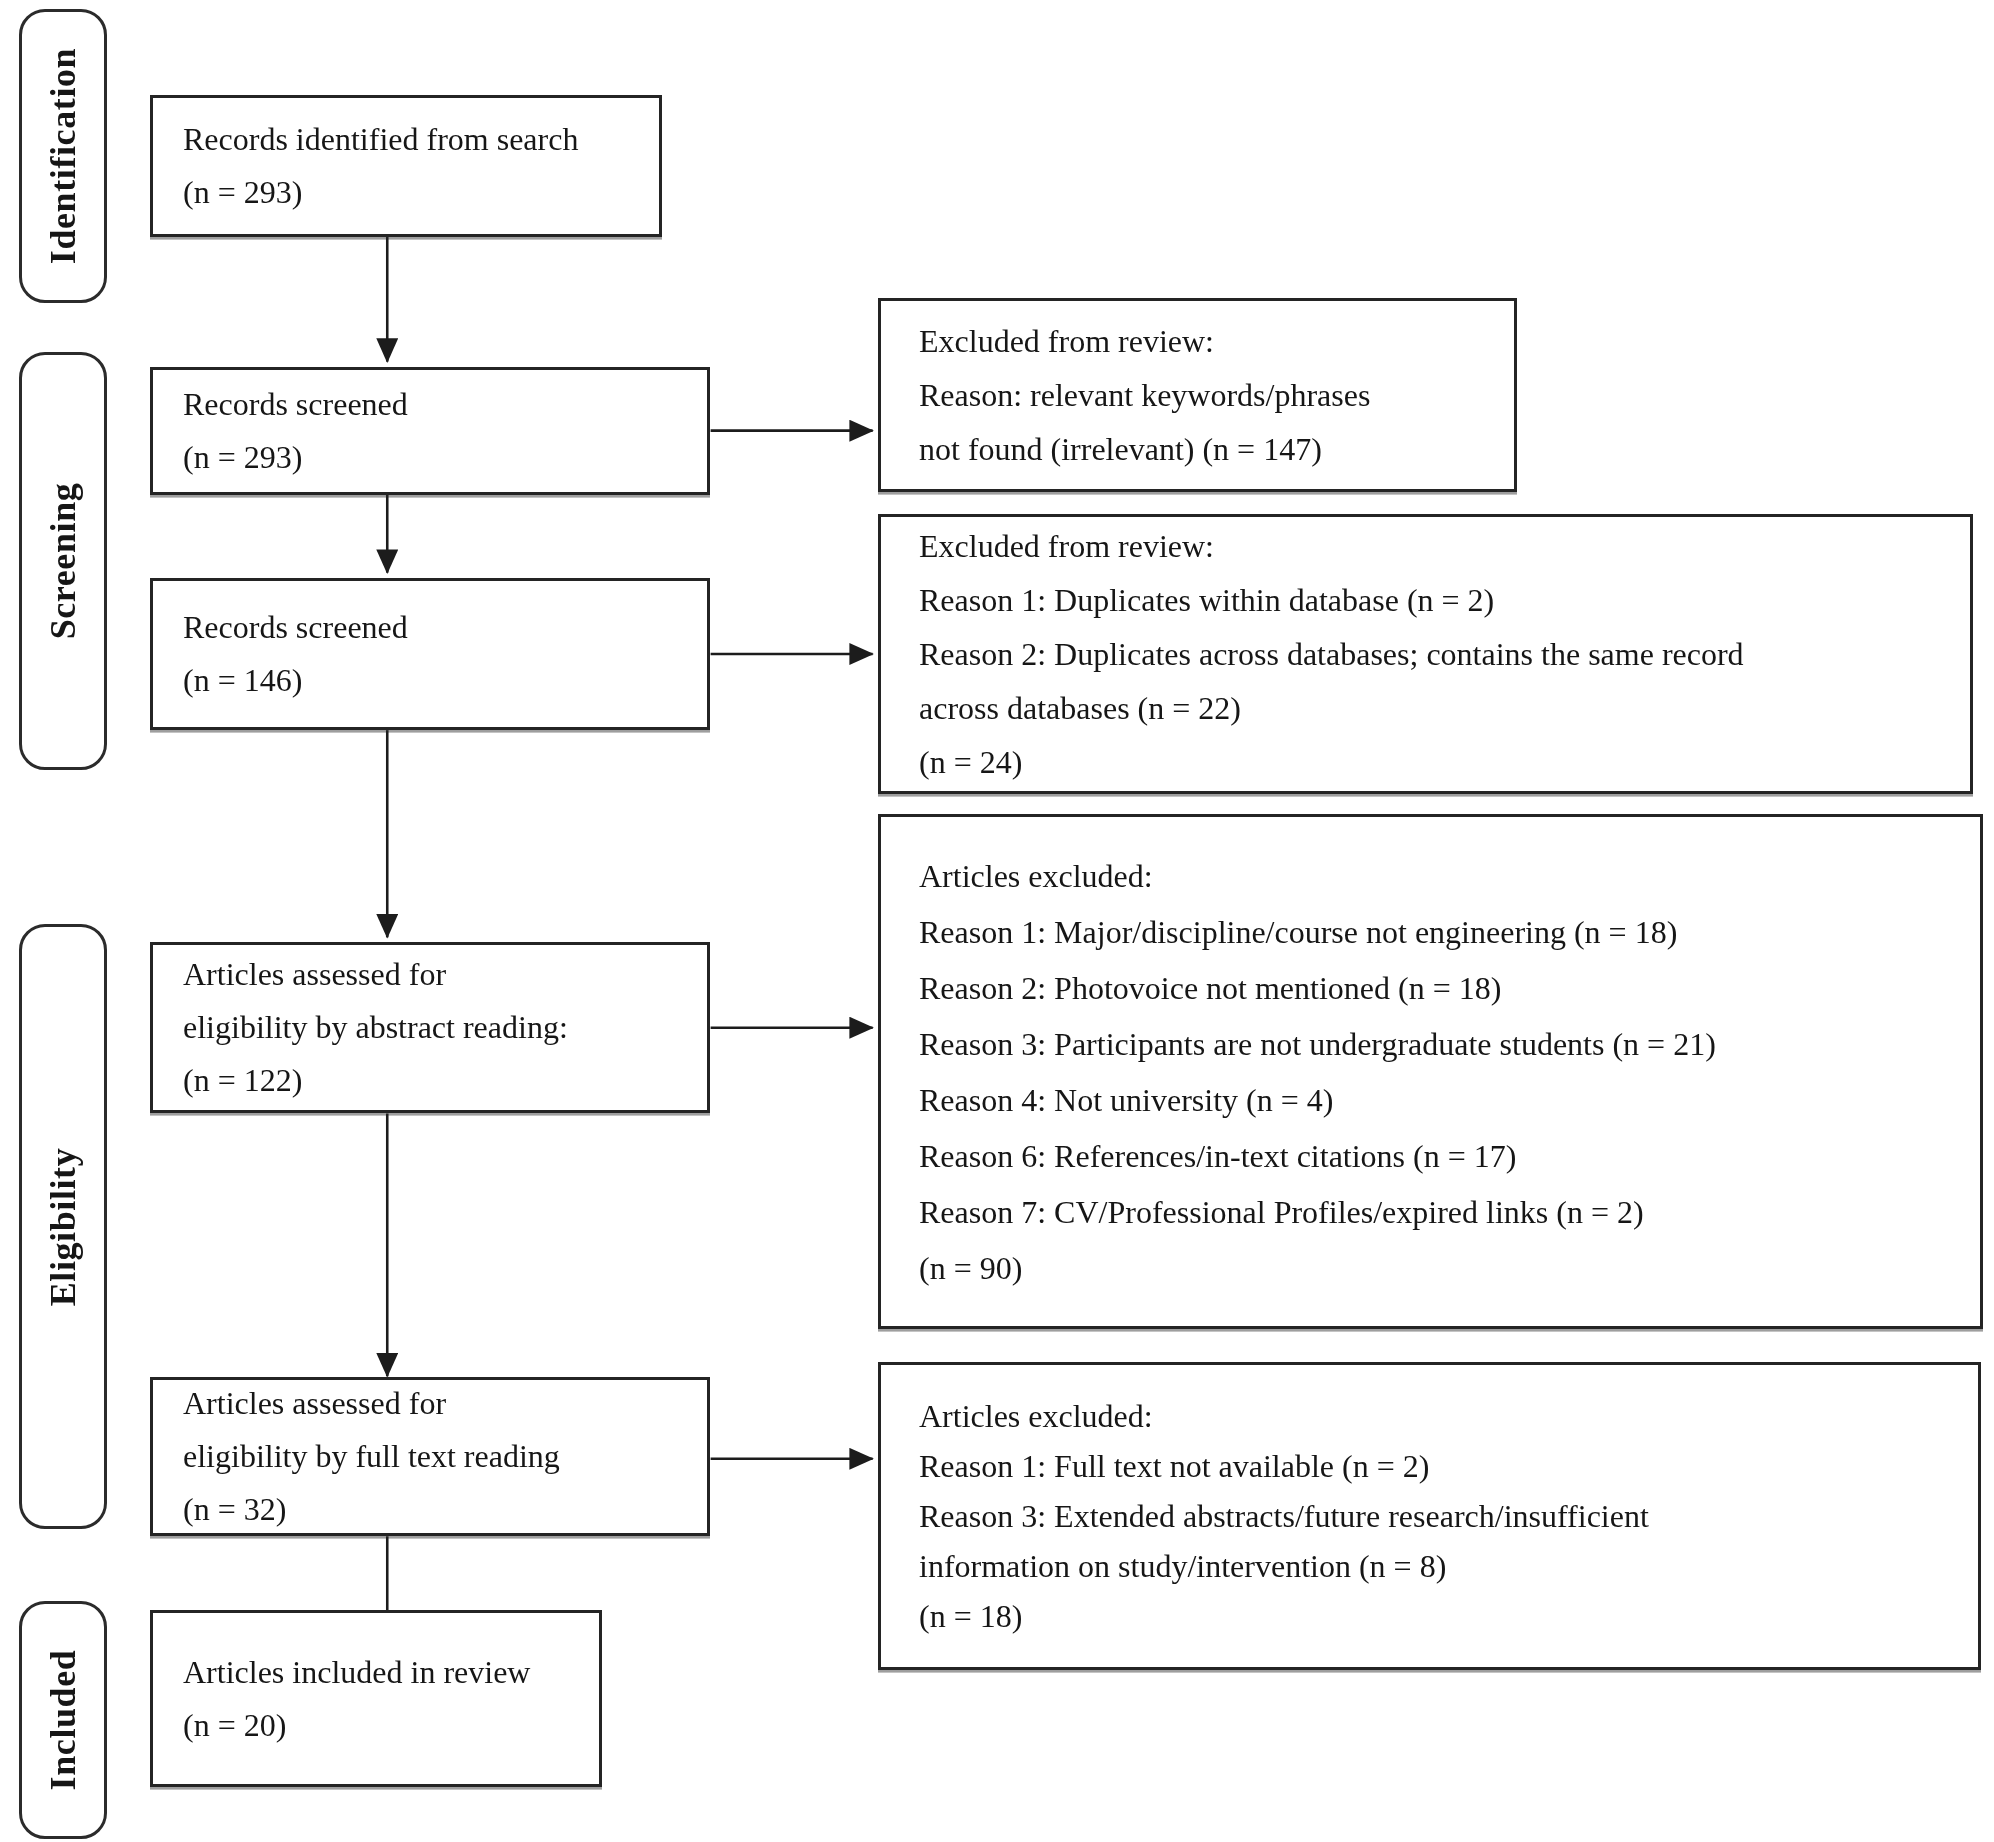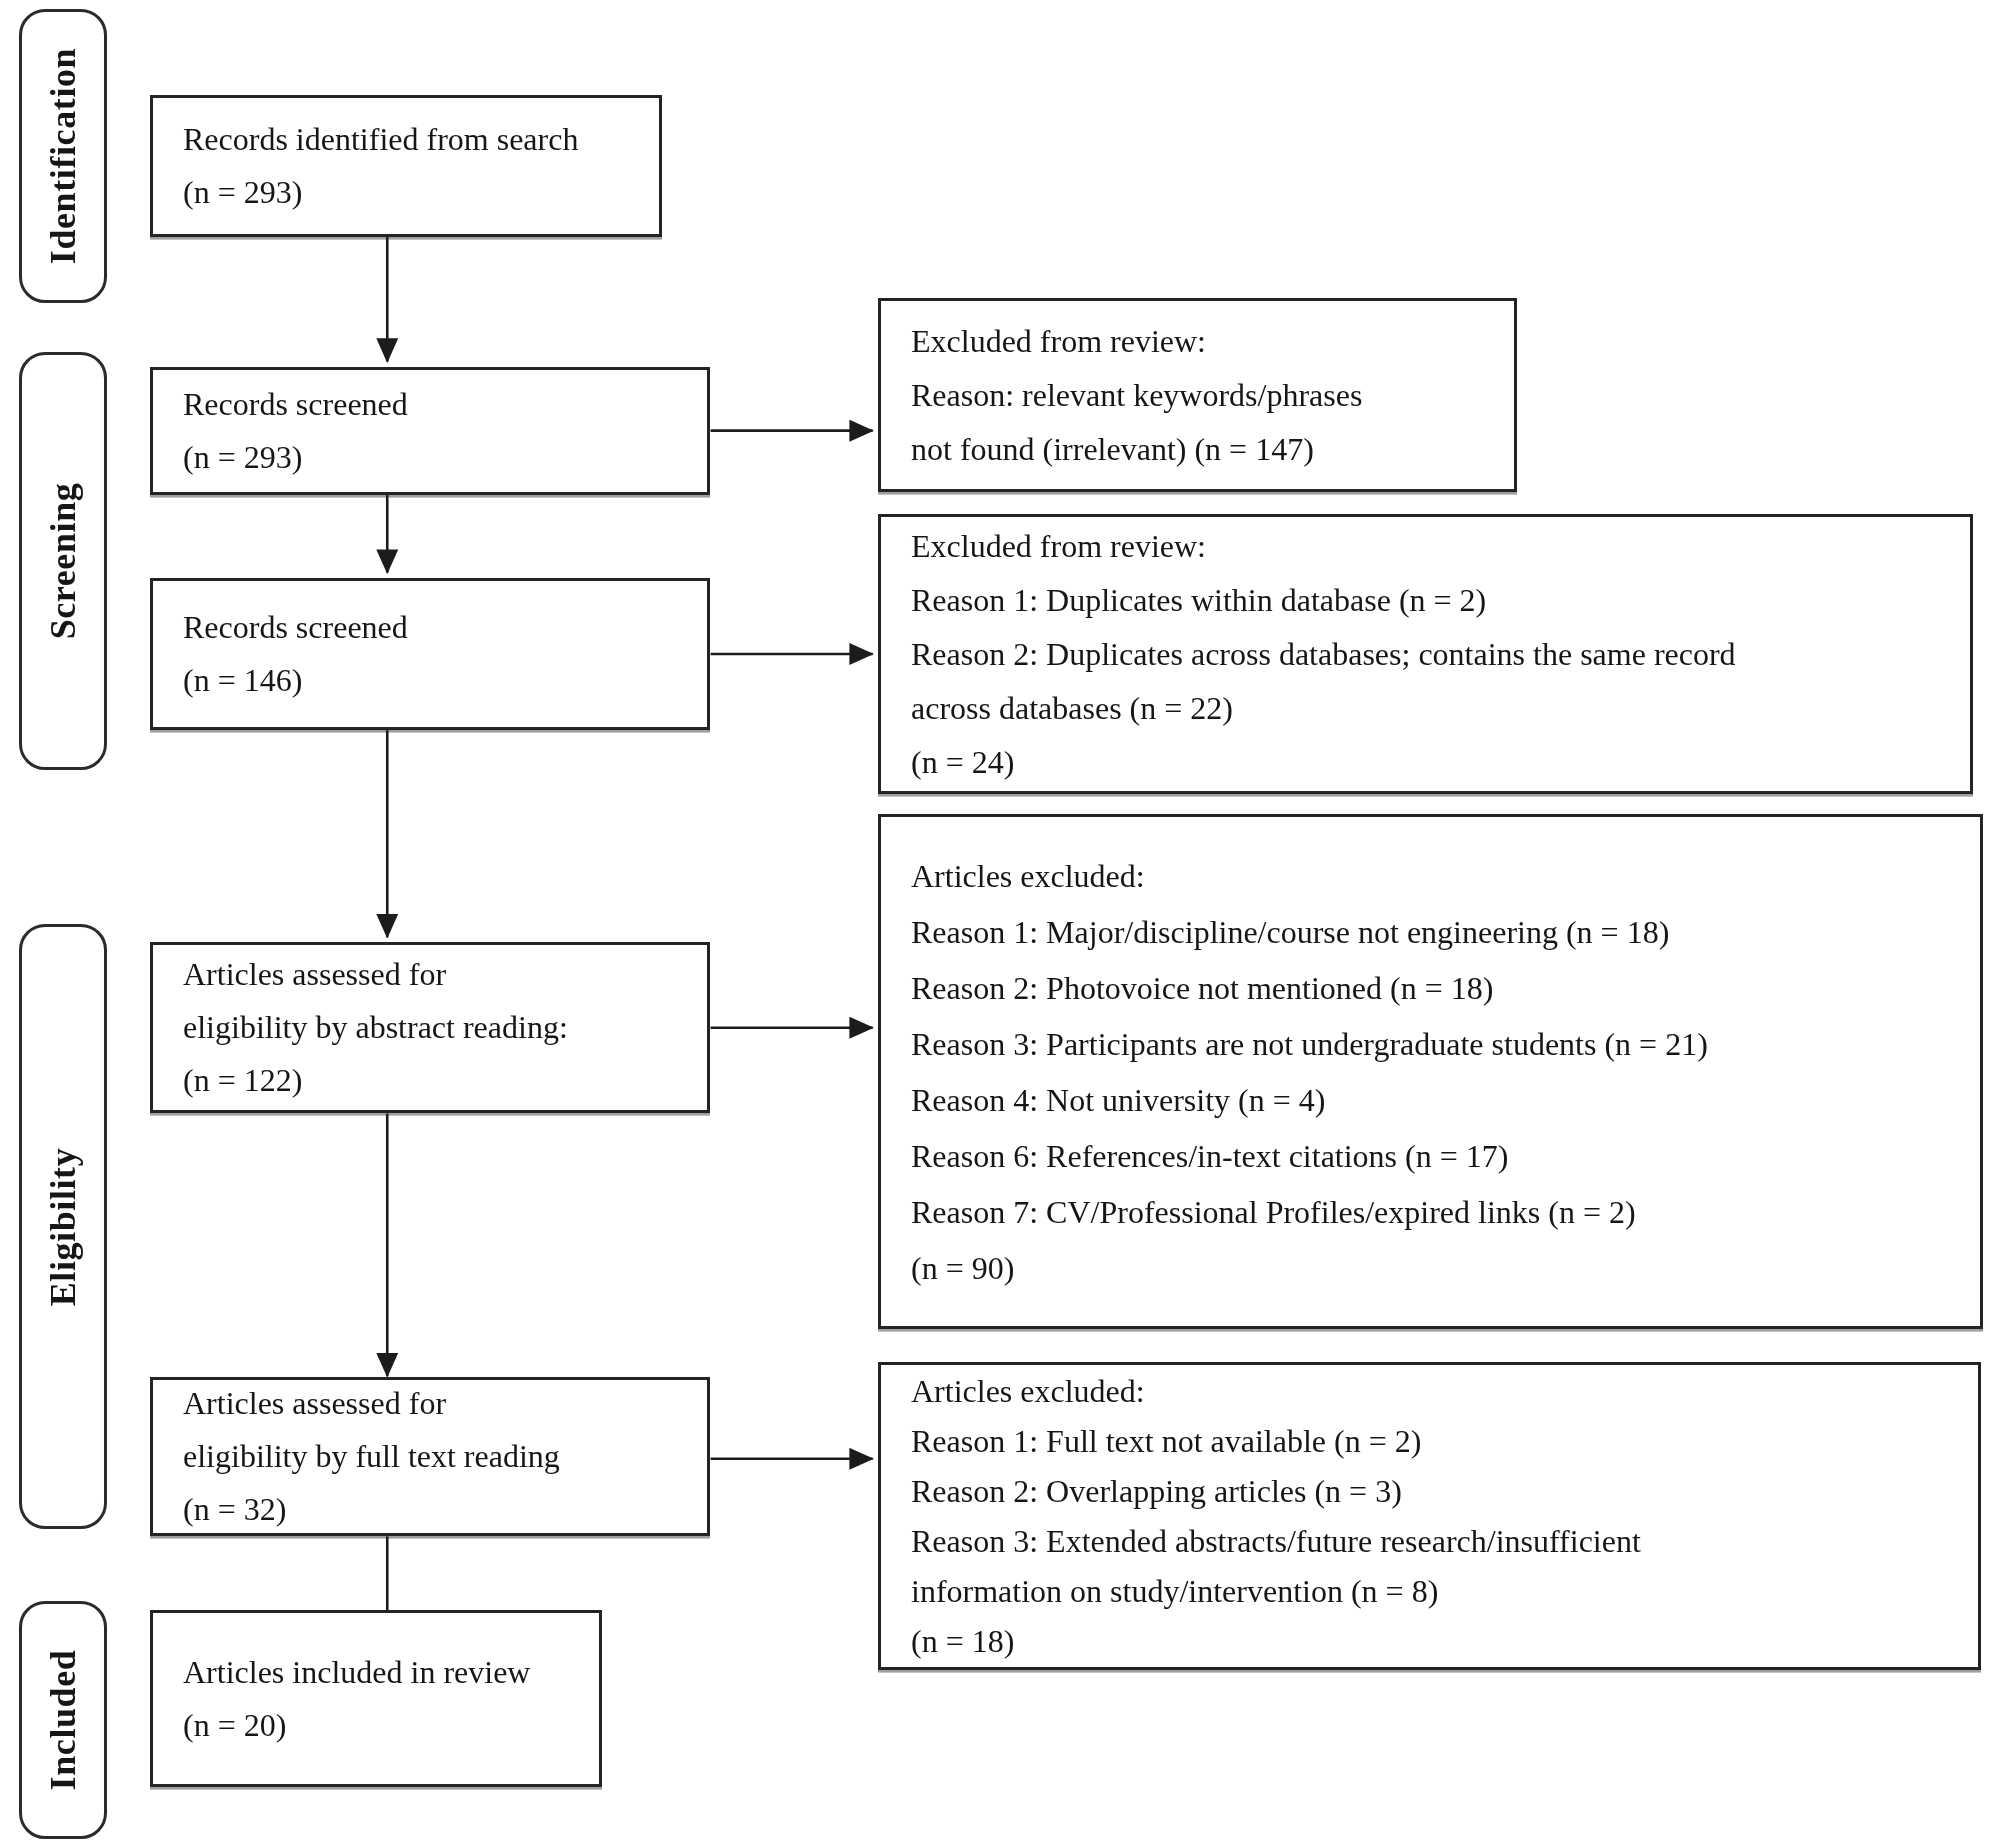--- a/index.html
+++ b/index.html
@@ -54,20 +54,21 @@
   .box-text {
     padding-left: 30px;
     padding-right: 11.6px;
     font-size: 32px;
   }
   .flow .box-text .line {
     line-height: 53px;
   }
   .exc .box-text .line {
     line-height: 54px;
+    margin-left: 8px;
   }
   .exc.lh-tall .box-text .line {
     line-height: 56px;
   }
   .exc.lh-short .box-text .line {
     line-height: 50px;
   }
 </style>
 </head>
 <body>
@@ -170,21 +171,20 @@
         <div class="line">Reason 4: Not university (n = 4)</div>
         <div class="line">Reason 6: References/in-text citations (n = 17)</div>
         <div class="line">Reason 7: CV/Professional Profiles/expired links (n = 2)</div>
         <div class="line">(n = 90)</div>
       </div>
   </div>
   <div class="box exc lh-short" style="left:878px; top:1362px; width:1103px; height:308px;">
     <div class="box-text">
         <div class="line">Articles excluded:</div>
         <div class="line">Reason 1: Full text not available (n = 2)</div>
-        <div class="line">Reason 2: Overlapping articles (n = 3)</div>
         <div class="line">Reason 3: Extended abstracts/future research/insufficient</div>
         <div class="line">information on study/intervention (n = 8)</div>
         <div class="line">(n = 18)</div>
       </div>
   </div>
 
 </div>
 
 
 </body></html>

